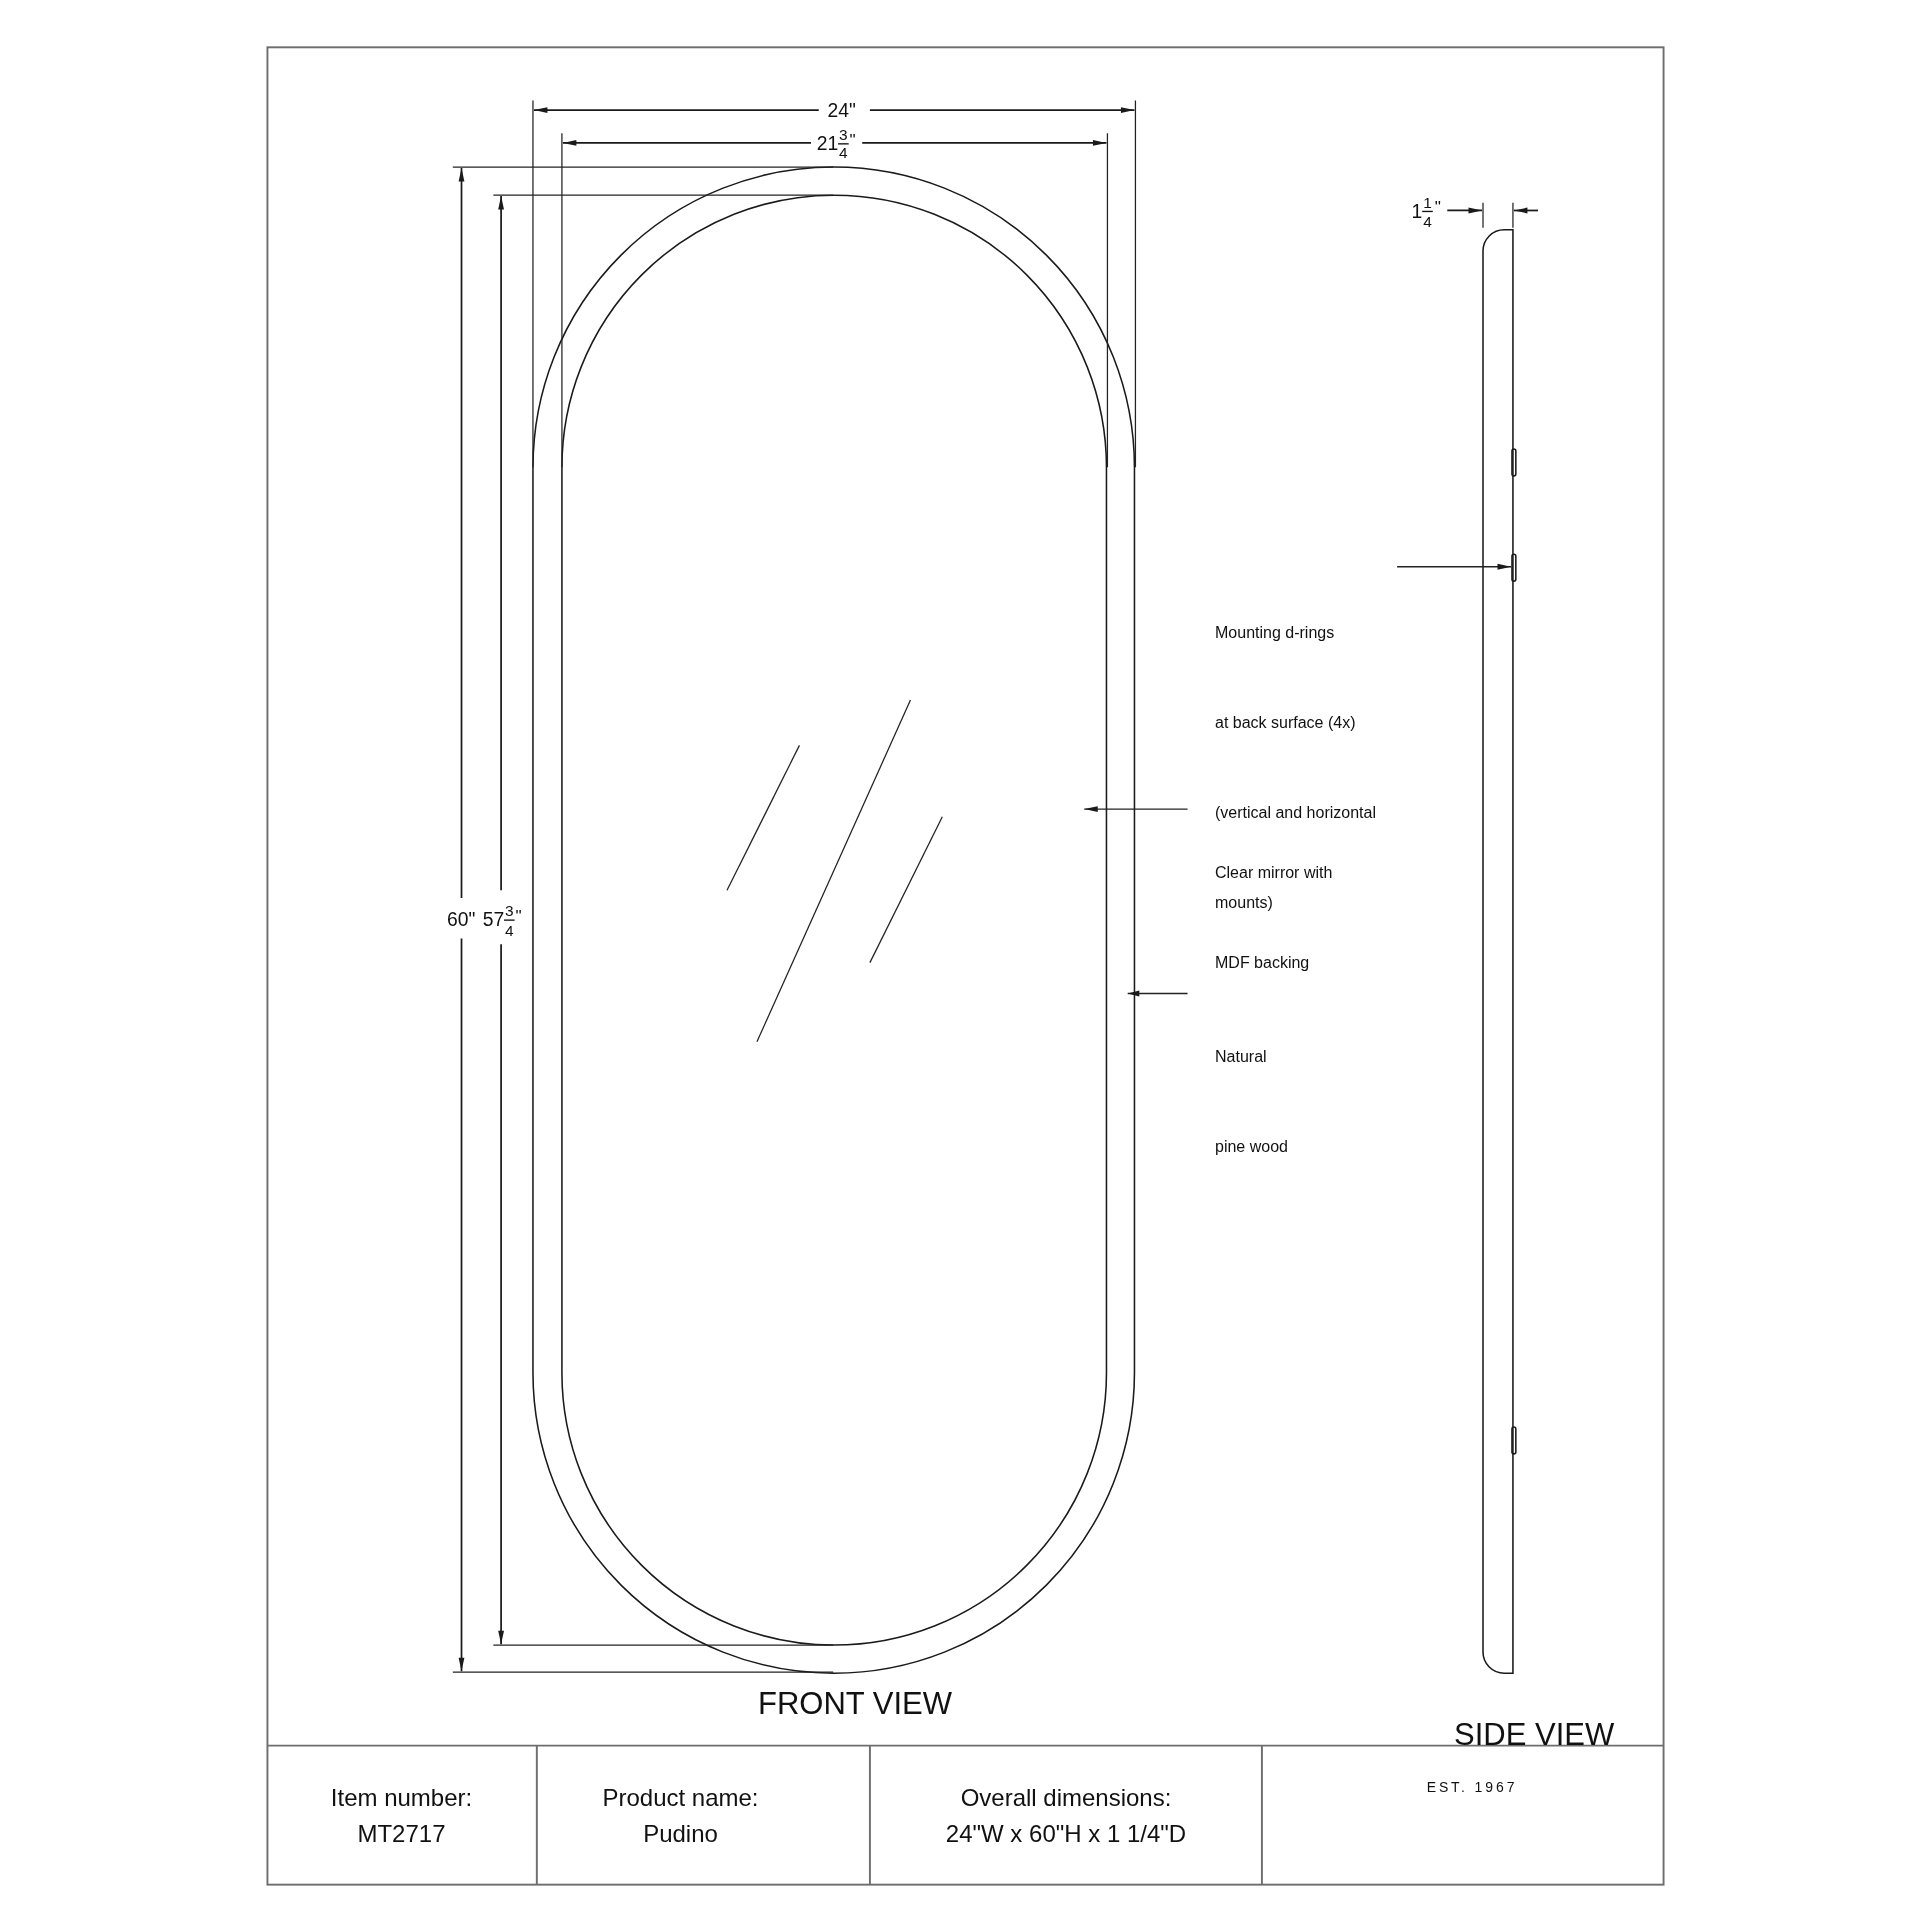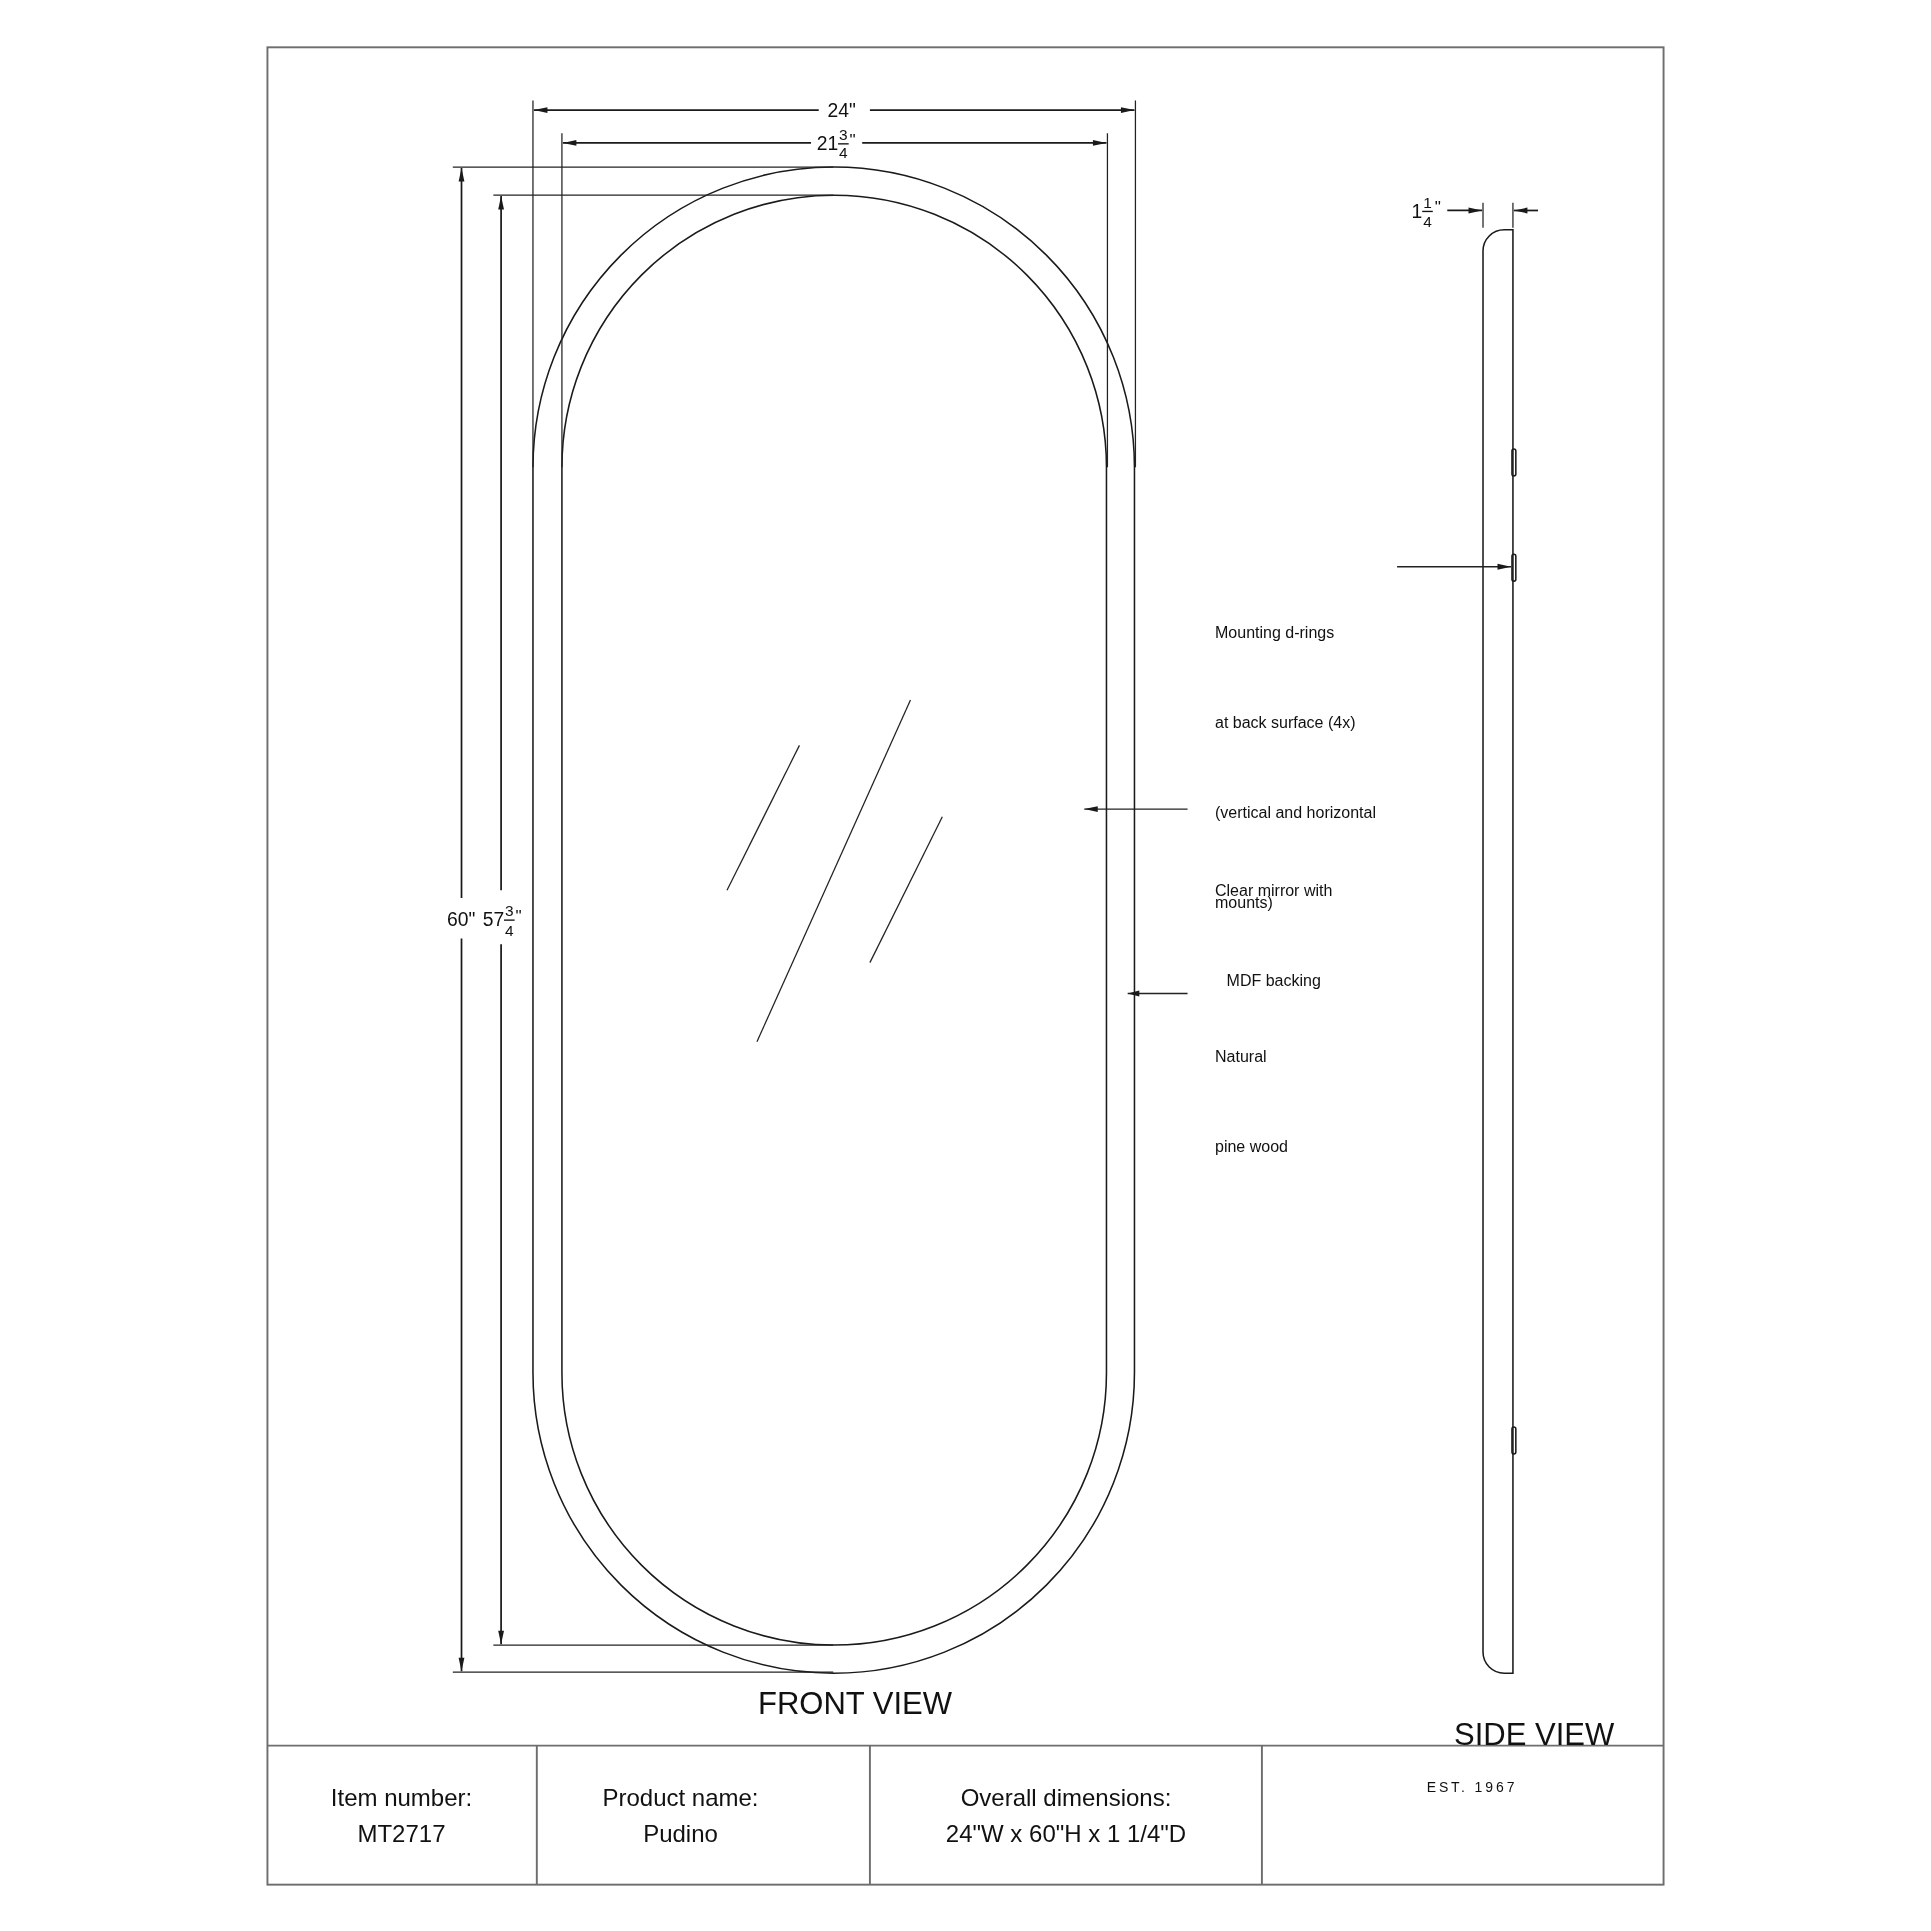--- a/index.html
+++ b/index.html
@@ -130,21 +130,21 @@
     </g>
   </g>
 </svg>
 
 <div class="lbl" style="left:1197px; top:558px;">
   <div>Mounting d-rings</div>
   <div>at back surface (4x)</div>
   <div>(vertical and horizontal</div>
   <div>mounts)</div>
 </div>
-<div class="lbl" style="left:1197px; top:816px;text-align:center;">
+<div class="lbl" style="left:1197px; top:798px;">
   <div>Clear mirror with</div>
   <div>MDF backing</div>
 </div>
 <div class="lbl" style="left:1197px; top:982px;">
   <div>Natural</div>
   <div>pine wood</div>
 </div>
 
 <div class="view-label" style="left:758px; top:1686px;">FRONT VIEW</div>
 <div class="view-label" style="left:1454px; top:1686px;margin-top:31px;">SIDE VIEW</div>

